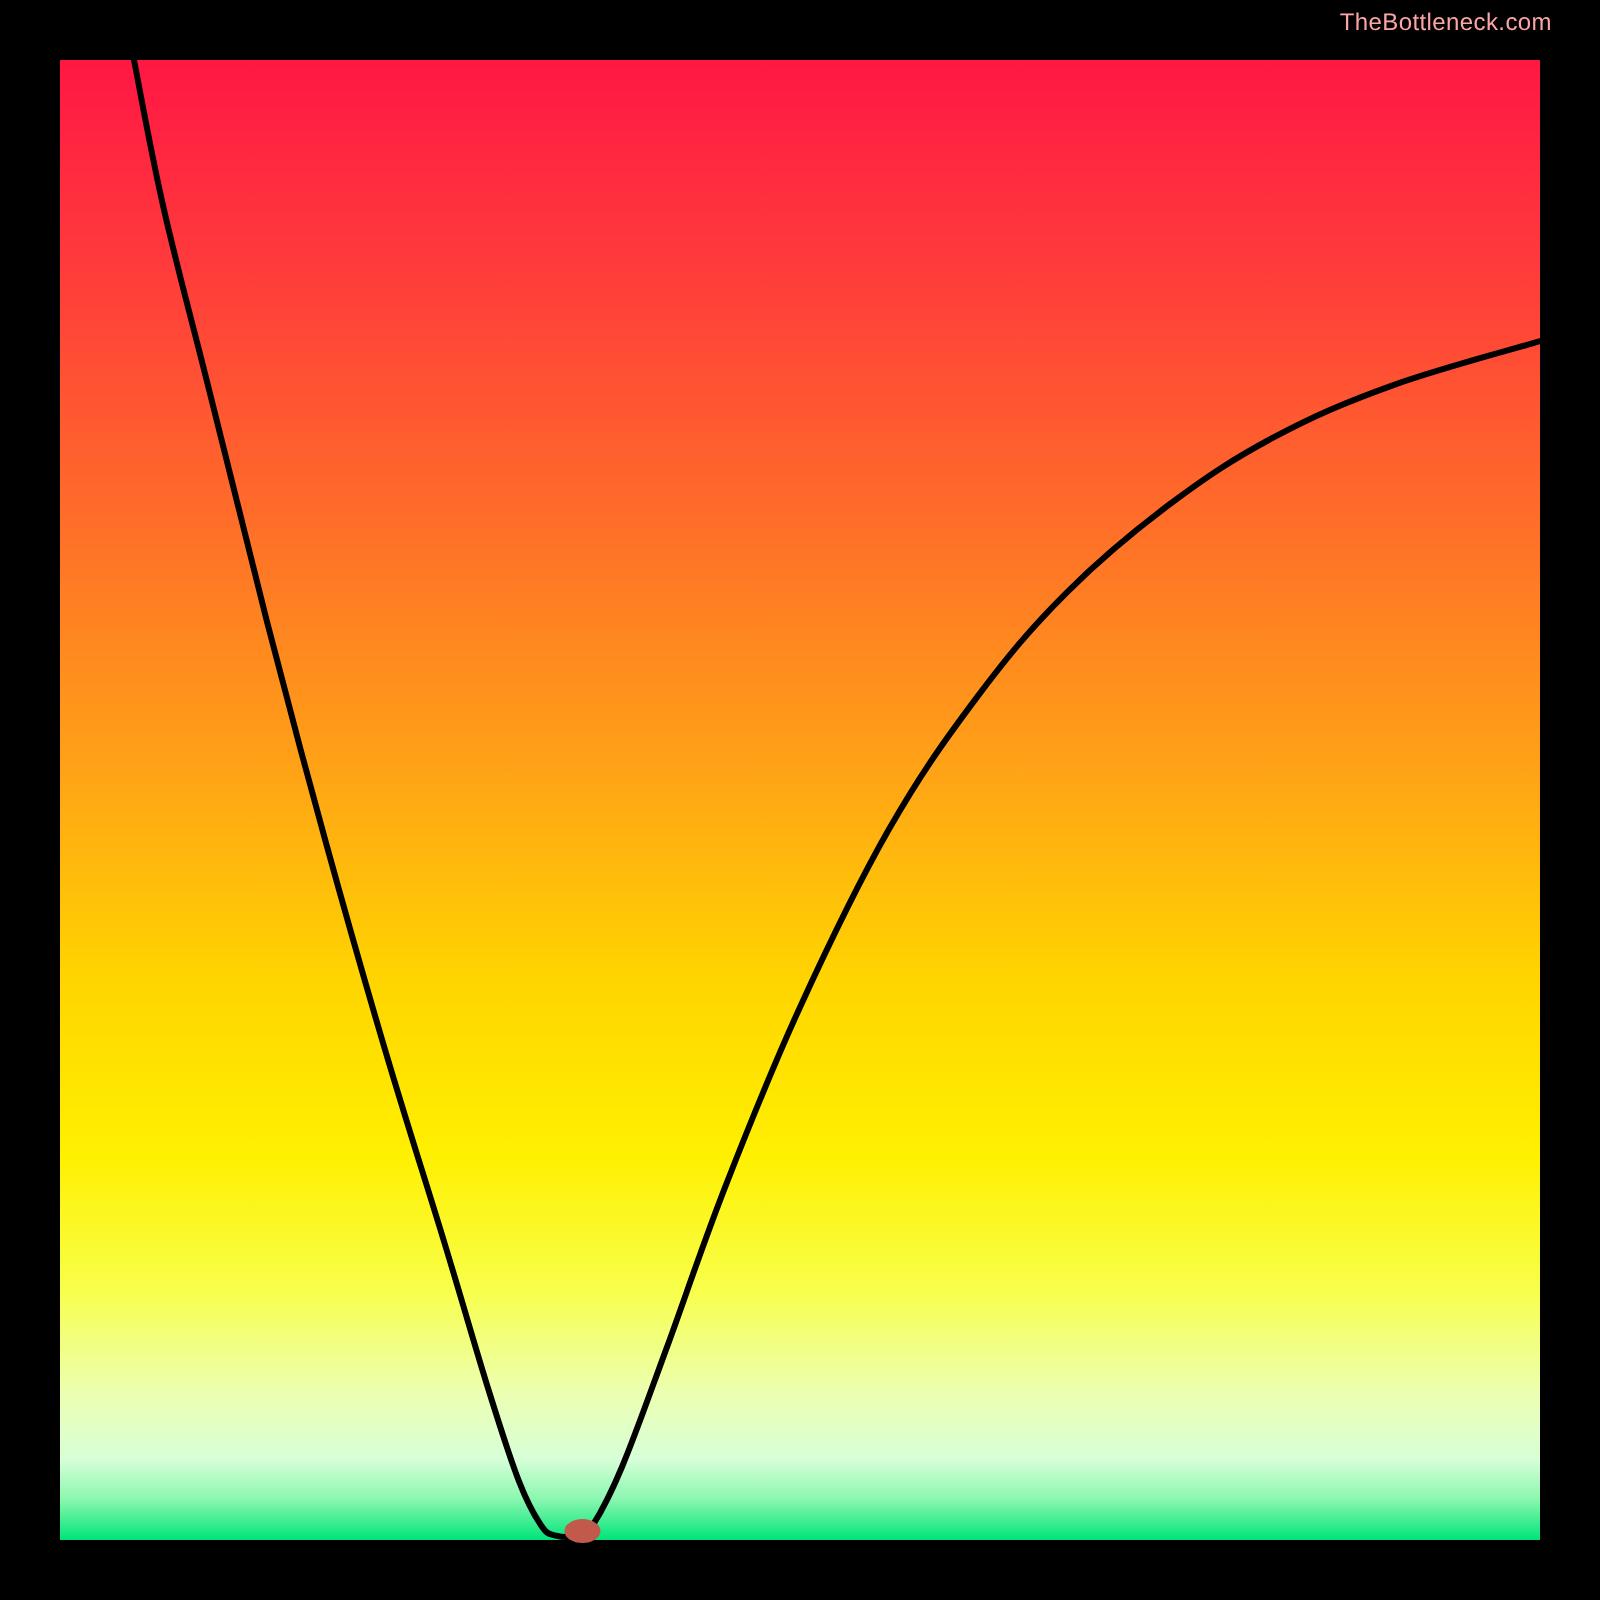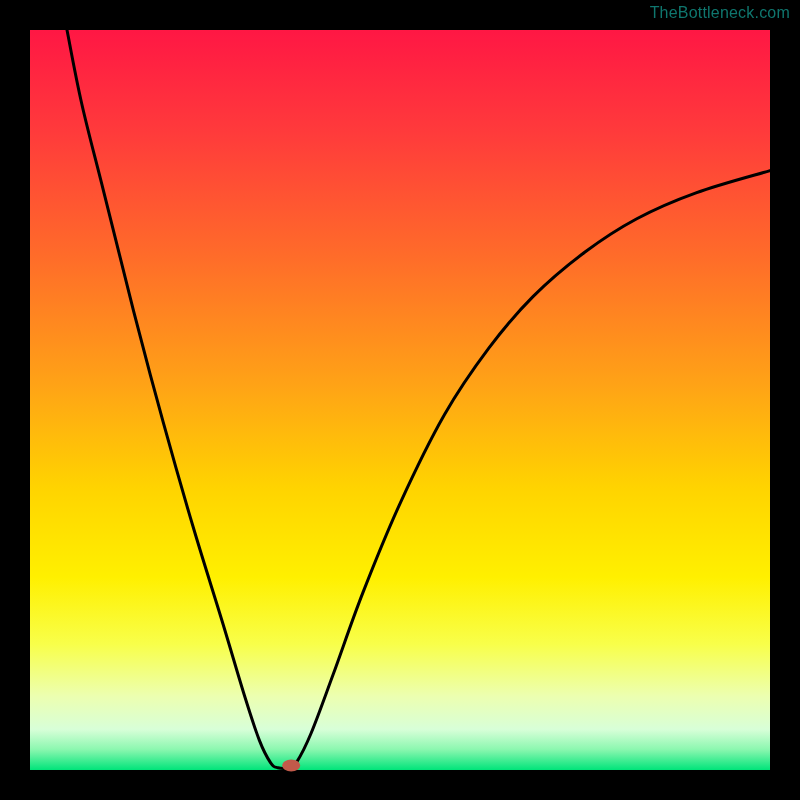--- a/index.html
+++ b/index.html
@@ -13,23 +13,23 @@
   }
   .frame {
     position: absolute;
     top: 0; left: 0;
     width: 800px; height: 800px;
     background: #000;
   }
   .watermark {
     position: absolute;
     top: 4px;
-    right: 10px;
-    color: #0f766e;
-    font-size: 16px;
+    right: 24px;
+    color: #fca5a5;
+    font-size: 12px;
     letter-spacing: 0.2px;
     user-select: none;
   }
   svg { display: block; }
 </style>
 </head>
 <body>
 
 <div class="frame">
   <div class="watermark">TheBottleneck.com</div>

